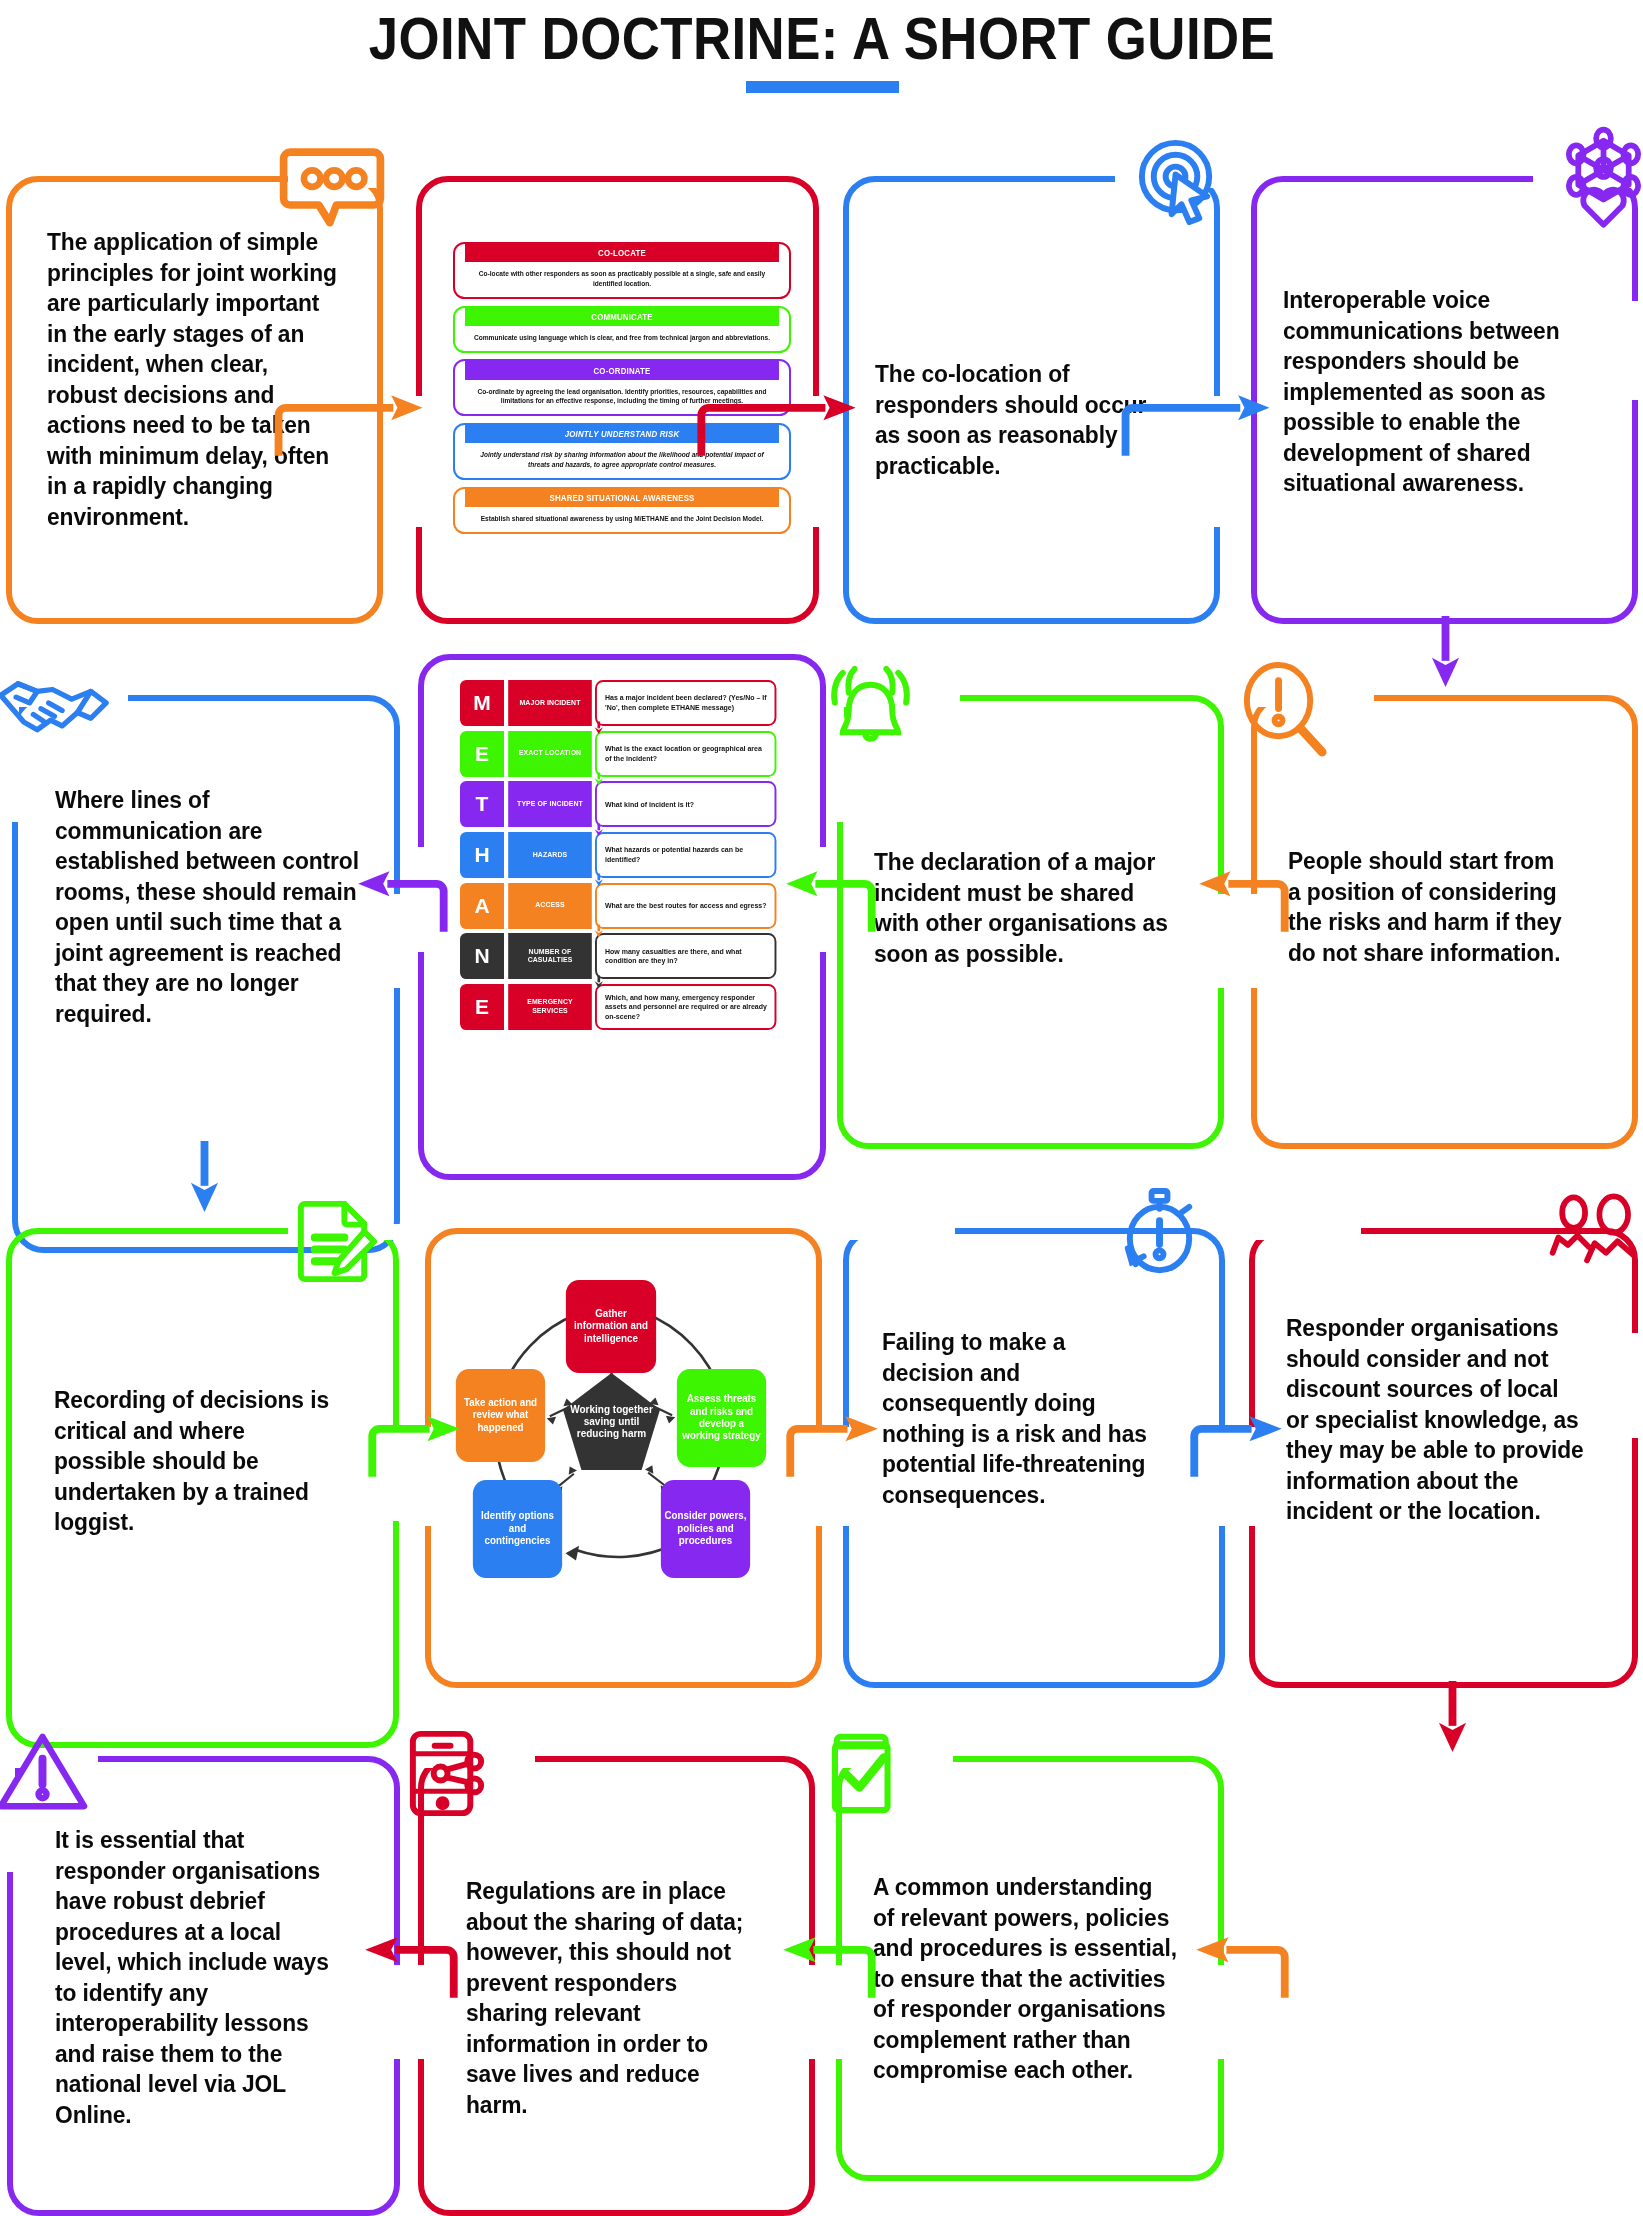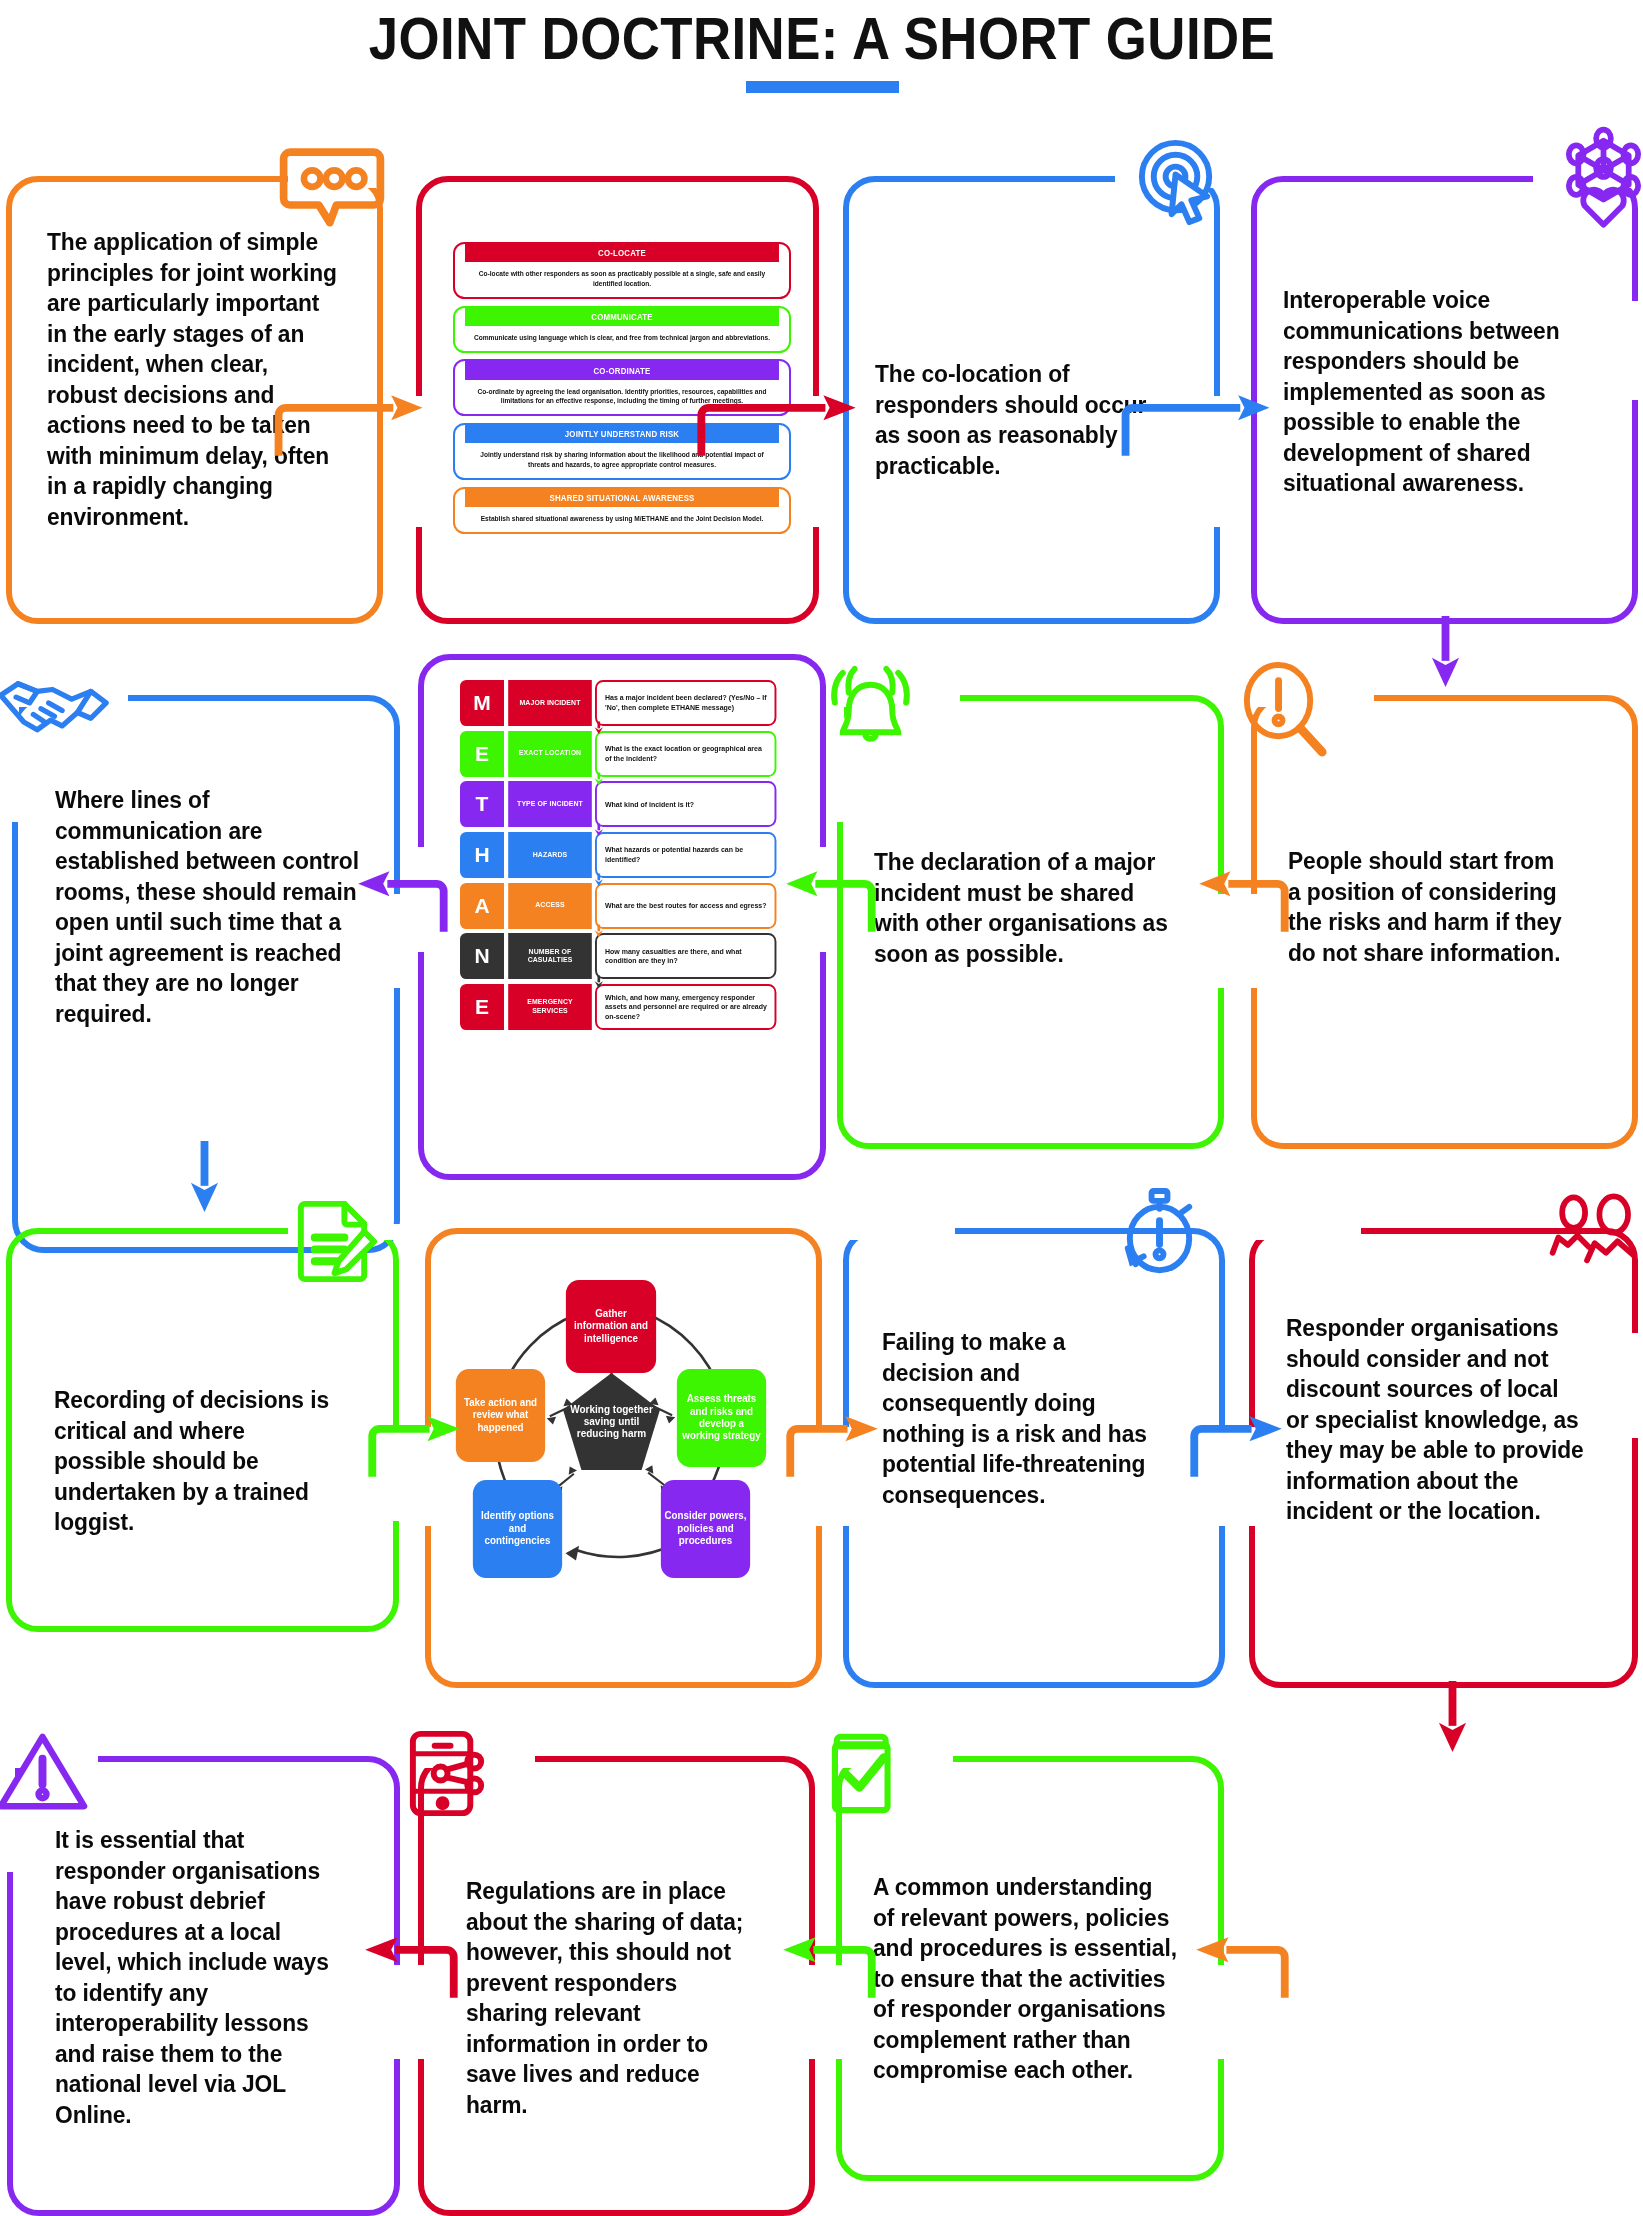--- a/index.html
+++ b/index.html
@@ -146,21 +146,21 @@
       <div class="jbody">Co-locate with other responders as soon as practicably possible at a single, safe and easily identified location.</div>
     </div>
     <div class="jbar" style="border-color:#3df500;">
       <div class="jhead" style="background:#3df500;">COMMUNICATE</div>
       <div class="jbody">Communicate using language which is clear, and free from technical jargon and abbreviations.</div>
     </div>
     <div class="jbar" style="border-color:#8728f0;">
       <div class="jhead" style="background:#8728f0;">CO-ORDINATE</div>
       <div class="jbody">Co-ordinate by agreeing the lead organisation. Identify priorities, resources, capabilities and limitations for an effective response, including the timing of further meetings.</div>
     </div>
-    <div class="jbar" style="border-color:#2b7ff0;">
+    <div class="jbar" style="border-color:#2b7ff0;font-style:italic;">
       <div class="jhead" style="background:#2b7ff0;">JOINTLY UNDERSTAND RISK</div>
       <div class="jbody">Jointly understand risk by sharing information about the likelihood and potential impact of threats and hazards, to agree appropriate control measures.</div>
     </div>
     <div class="jbar" style="border-color:#f58220;">
       <div class="jhead" style="background:#f58220;">SHARED SITUATIONAL AWARENESS</div>
       <div class="jbody">Establish shared situational awareness by using M/ETHANE and the Joint Decision Model.</div>
     </div>
   </div>
 
   <div class="panel" style="left:843px; top:176px; width:377px; height:448px;">
@@ -366,21 +366,21 @@
       </svg>
   </div>
 
   <div class="arrow" style="left:173px; top:1141px; width:63px; height:73px;">
     <svg viewBox="0 0 120 140">
         <path d="M60 0 L60 86" fill="none" stroke="#2b7ff0" stroke-width="15"></path>
         <path d="M34 80 L60 136 L86 80 L60 94 Z" fill="#2b7ff0"></path>
       </svg>
   </div>
 
-  <div class="panel" style="left:6.3px; top:1228px; width:393px; height:404px;">
+  <div class="panel" style="left:6.3px; top:1228px; width:393px; height:520px;">
     <div class="frame" style="border:6.8px solid #3df500;"></div>
     <div class="notch" style="left:282px; top:-4.2px; width:120px; height:15.7px;"></div>
     <div class="notch" style="right:-8.4px; top:199px; width:15.7px; height:94px;"></div>
     <div class="ptext" style="left:48px; top:157px; width:293px;">Recording of decisions is critical and where possible should be undertaken by a trained loggist.</div>
     <div class="icon" style="top:-38px; right:15.7px; width:99px; height:99px;">
       <svg viewBox="0 0 100 100">
         <g fill="none" stroke="#3df500" stroke-width="6" stroke-linejoin="round" stroke-linecap="round">
           <path d="M20 14 h40 l20 20 v52 a4 4 0 0 1 -4 4 h-56 a4 4 0 0 1 -4 -4 v-68 a4 4 0 0 1 4 -4 z"></path>
           <path d="M60 14 v18 a3 3 0 0 0 3 3 h17"></path>
           <path d="M30 48 h30 M30 60 h30 M30 72 h22" stroke-width="8"></path>

